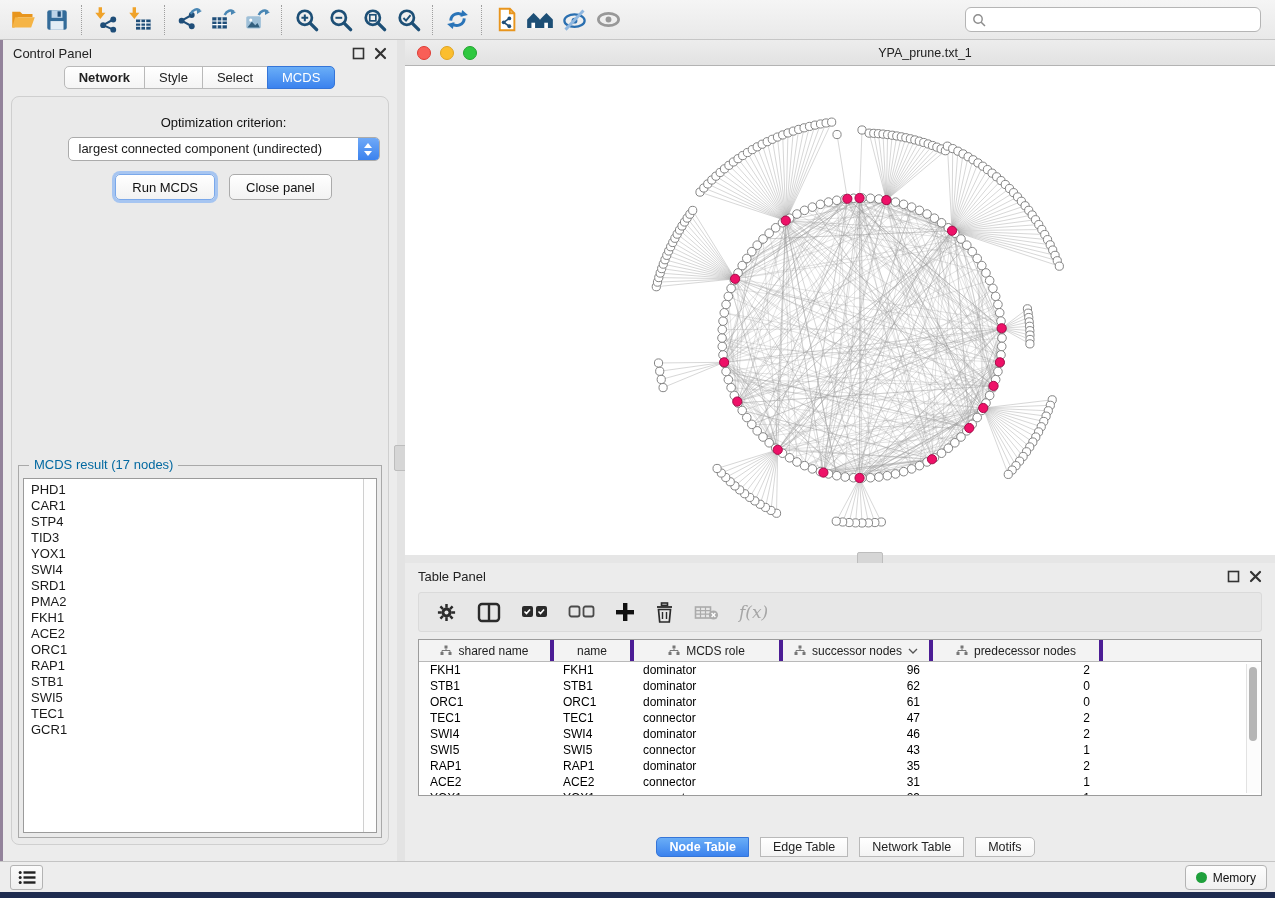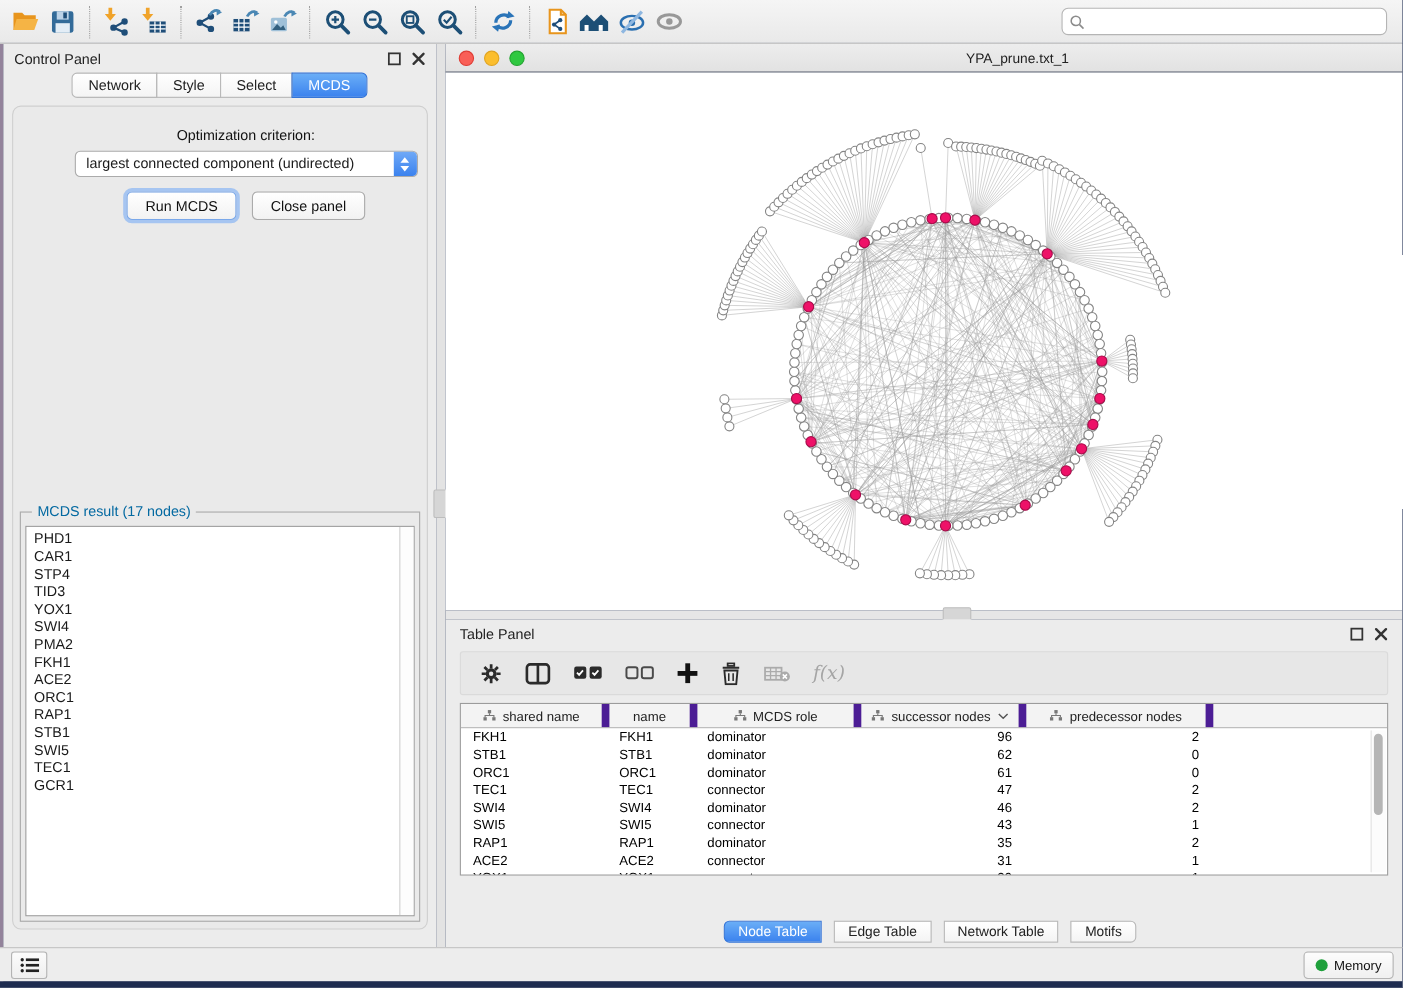--- a/index.html
+++ b/index.html
@@ -18,21 +18,21 @@
                     font-family:"Liberation Sans",sans-serif;}
   
   .sliver{position:absolute;left:0;top:40px;width:3px;bottom:6px;background:#93839b;}
   .control{position:absolute;left:3px;top:40px;width:394px;bottom:36px;background:#ececec;}
   .panel-titlebar{height:26px;display:flex;align-items:center;font-size:13px;color:#222;padding:0 10px;}
   .panel-titlebar .ttl{flex:1;}
   .mini-ic{width:13px;height:13px;margin-left:9px;display:inline-flex;}
   .tabs{display:flex;justify-content:center;}
   .tab{padding:3px 14px;font-size:13px;background:linear-gradient(#ffffff,#f4f4f4);
        border:1px solid #b9b9b9;margin-left:-1px;color:#222;}
-  .tab:first-child{border-radius:5px 0 0 5px;}
+  .tab:first-child{border-radius:5px 0 0 5px;font-weight:bold;}
   .tab:last-child{border-radius:0 5px 5px 0;}
   .tab.selected{background:linear-gradient(#6aaef7,#3b82ee);color:#fff;border-color:#3575d8;}
   .cp-panel{position:absolute;left:8px;right:8px;top:56px;bottom:17px;background:#eaeaea;
             border:1px solid #cfcfcf;border-radius:8px;padding-left:47px;}
   .opt-label{margin-top:18px;text-align:center;font-size:13px;color:#111;}
   .selectbox{position:relative;width:312px;height:24px;margin:7px auto 0;background:#fff;
              border:1px solid #ababab;border-radius:5px;box-sizing:border-box;font-size:13px;
              line-height:22px;padding-left:10px;white-space:nowrap;}
   .stepper{position:absolute;right:0;top:0;bottom:0;width:21px;border-radius:0 4px 4px 0;
            background:linear-gradient(#6fa9f7,#3b82ee);display:flex;flex-direction:column;
@@ -68,21 +68,21 @@
   .tablepanel{position:absolute;left:405px;right:0;top:563px;bottom:36px;background:#ececec;}
   .tp-toolbar{position:absolute;left:13px;right:13px;top:29px;height:40px;background:#e7e7e7;
               border:1px solid #dadada;border-radius:3px;display:flex;align-items:center;
               gap:20px;padding-left:17px;box-sizing:border-box;}
   .tp-ic{display:flex;align-items:center;justify-content:center;height:26px;}
   .fx{font-family:"DejaVu Serif",serif;font-style:italic;font-size:17px;color:#a5a5a5;}
   .tp-table{position:absolute;left:13px;right:13px;top:76px;bottom:66px;background:#fff;
             border:1px solid #9b9b9b;overflow:hidden;}
   .thead{display:flex;height:22px;background:#f3f3f3;border-bottom:1px solid #b9b9b9;box-sizing:border-box;}
   .th{display:flex;align-items:center;justify-content:center;gap:6px;font-size:12px;color:#222;
-      border-right:7px solid #4c1d95;box-sizing:border-box;height:100%;}
+      border-right:4px solid #4c1d95;box-sizing:border-box;height:100%;}
   .th.fill{flex:1;border-right:none;}
   .tbody{position:absolute;left:0;right:0;top:22px;bottom:0;}
   .tr{display:flex;height:16px;align-items:center;font-size:12px;color:#000;}
   .td{box-sizing:border-box;white-space:nowrap;overflow:hidden;}
   .td.l{padding-left:9px;text-align:left;}
   .td.first{padding-left:11px;}
   .td.r{padding-right:13px;text-align:right;}
   .vscroll{position:absolute;right:1px;top:24px;bottom:2px;width:13px;background:#fcfcfc;border-left:1px solid #e2e2e2;}
   .vthumb{position:absolute;left:2px;top:3px;width:8px;height:74px;border-radius:4px;background:#b5b5b5;}
   .tp-tabs{position:absolute;left:0;right:0;bottom:5px;display:flex;justify-content:center;}
@@ -278,20 +278,21 @@
       <div class="fieldset">
         <span class="legend">MCDS result (17 nodes)</span>
         <div class="mcds-list">
           <div class="items">
               <div>PHD1</div>
               <div>CAR1</div>
               <div>STP4</div>
               <div>TID3</div>
               <div>YOX1</div>
               <div>SWI4</div>
+              <div>SRD1</div>
               <div>PMA2</div>
               <div>FKH1</div>
               <div>ACE2</div>
               <div>ORC1</div>
               <div>RAP1</div>
               <div>STB1</div>
               <div>SWI5</div>
               <div>TEC1</div>
               <div>GCR1</div>
             </div>

